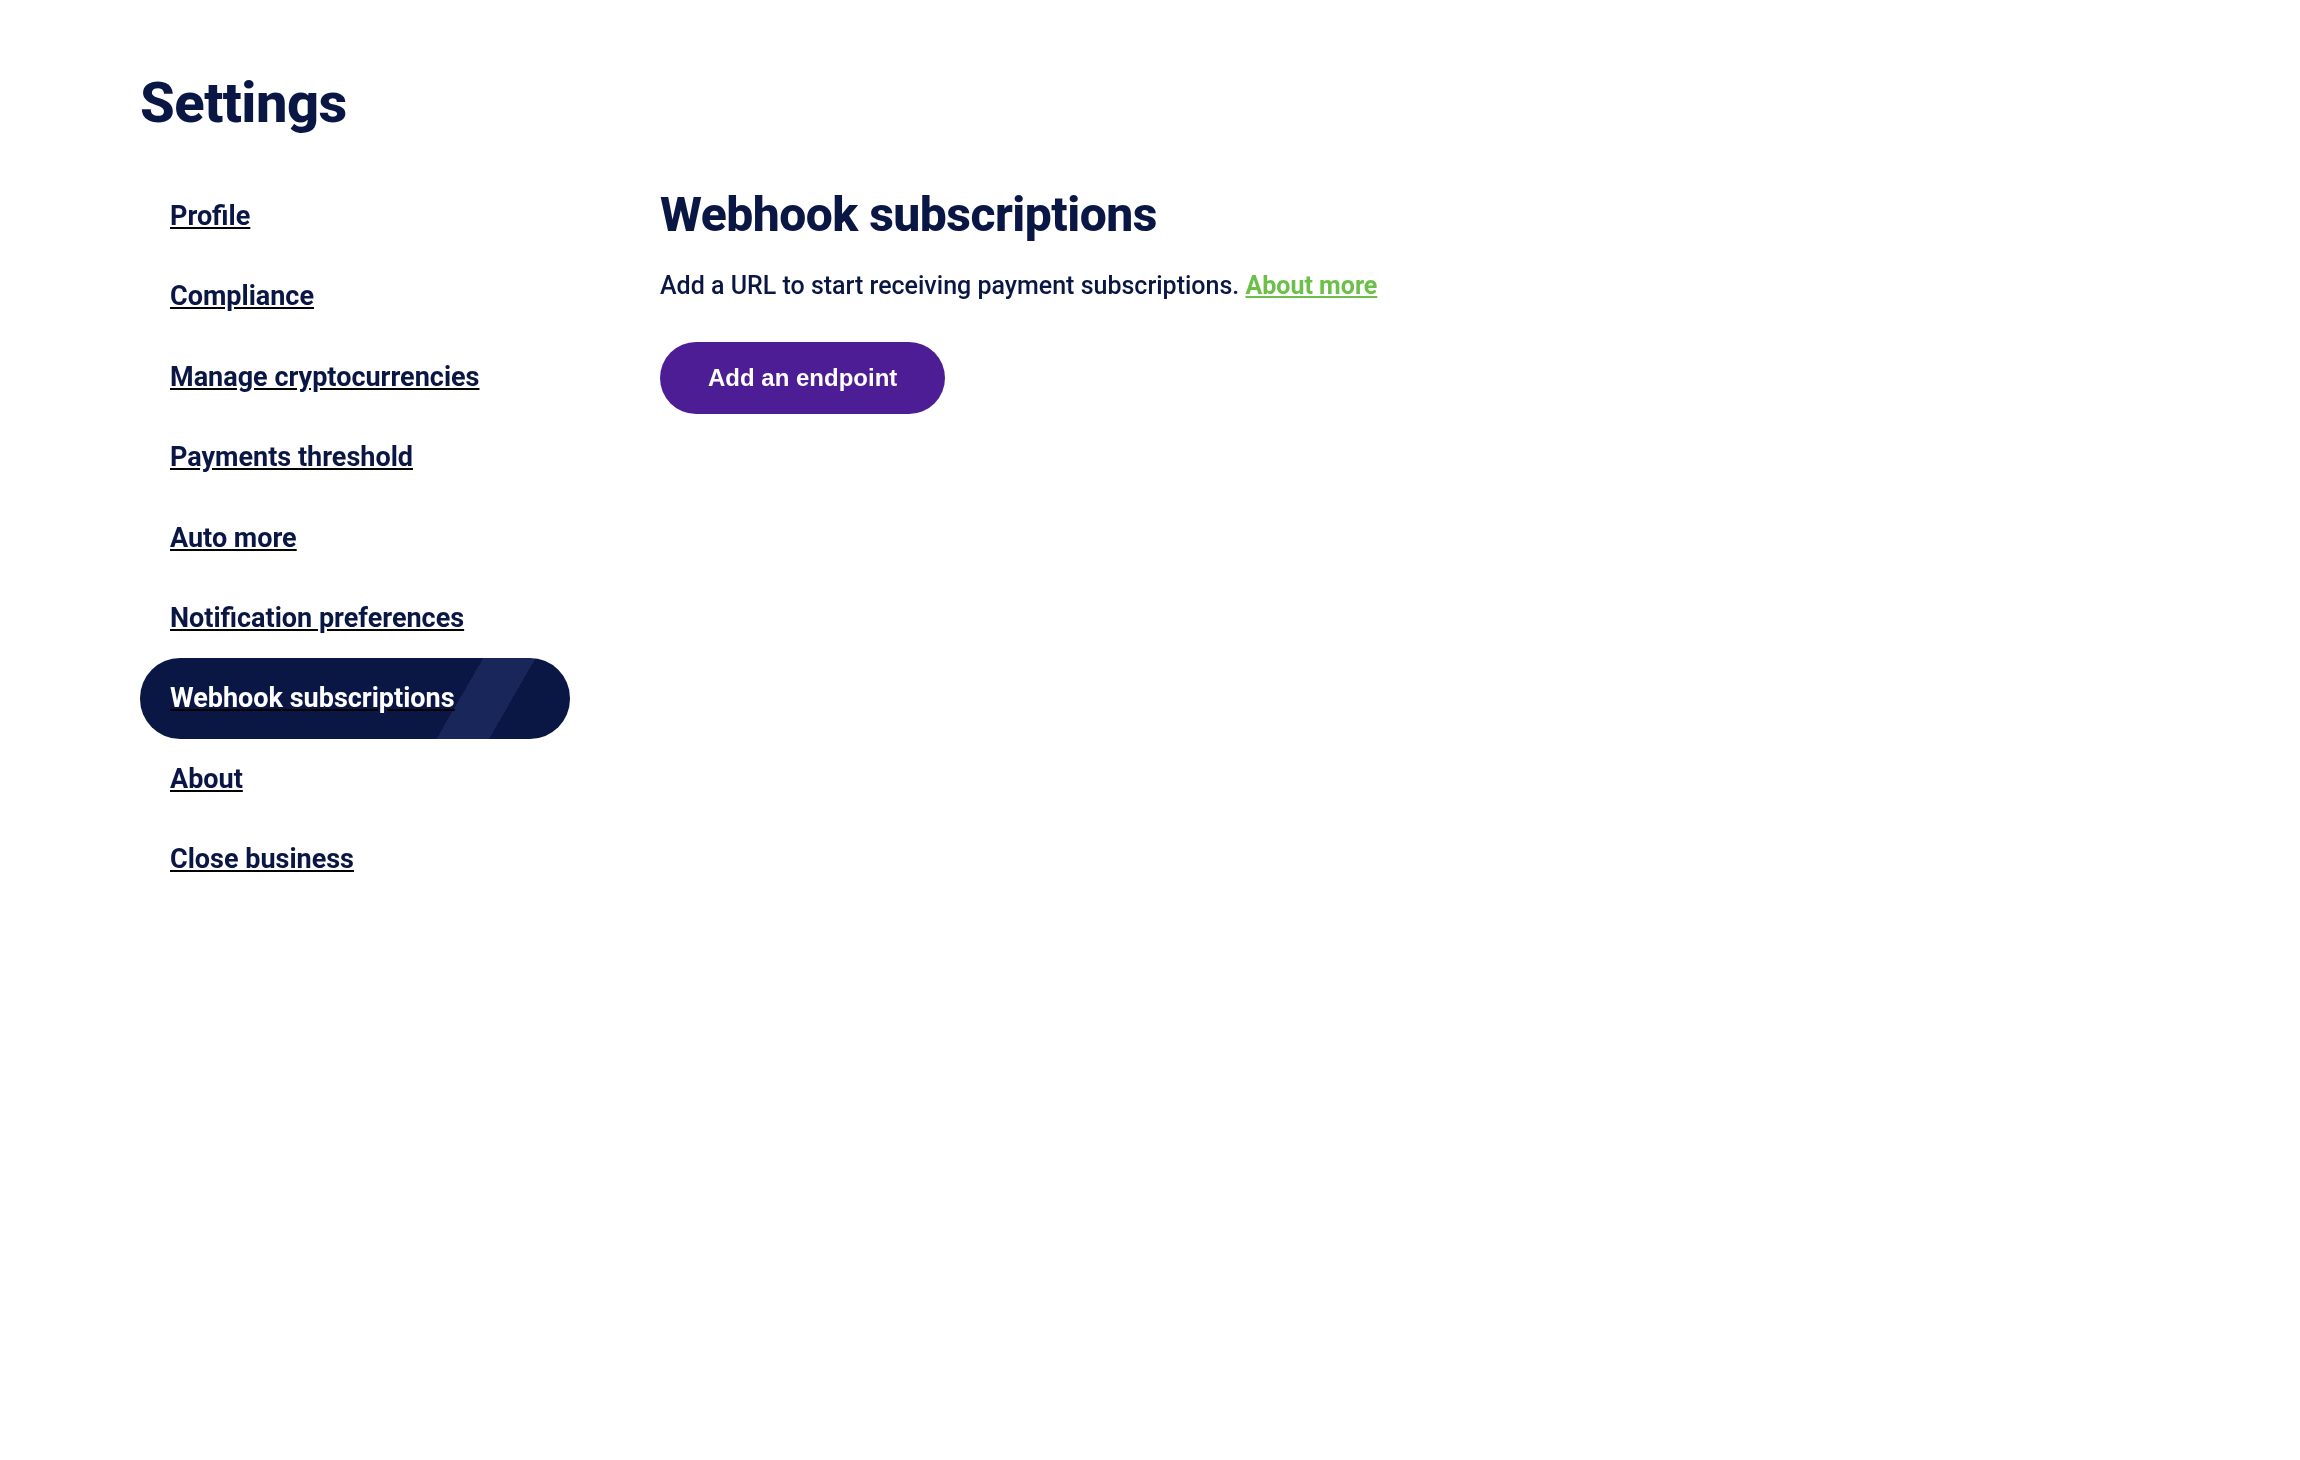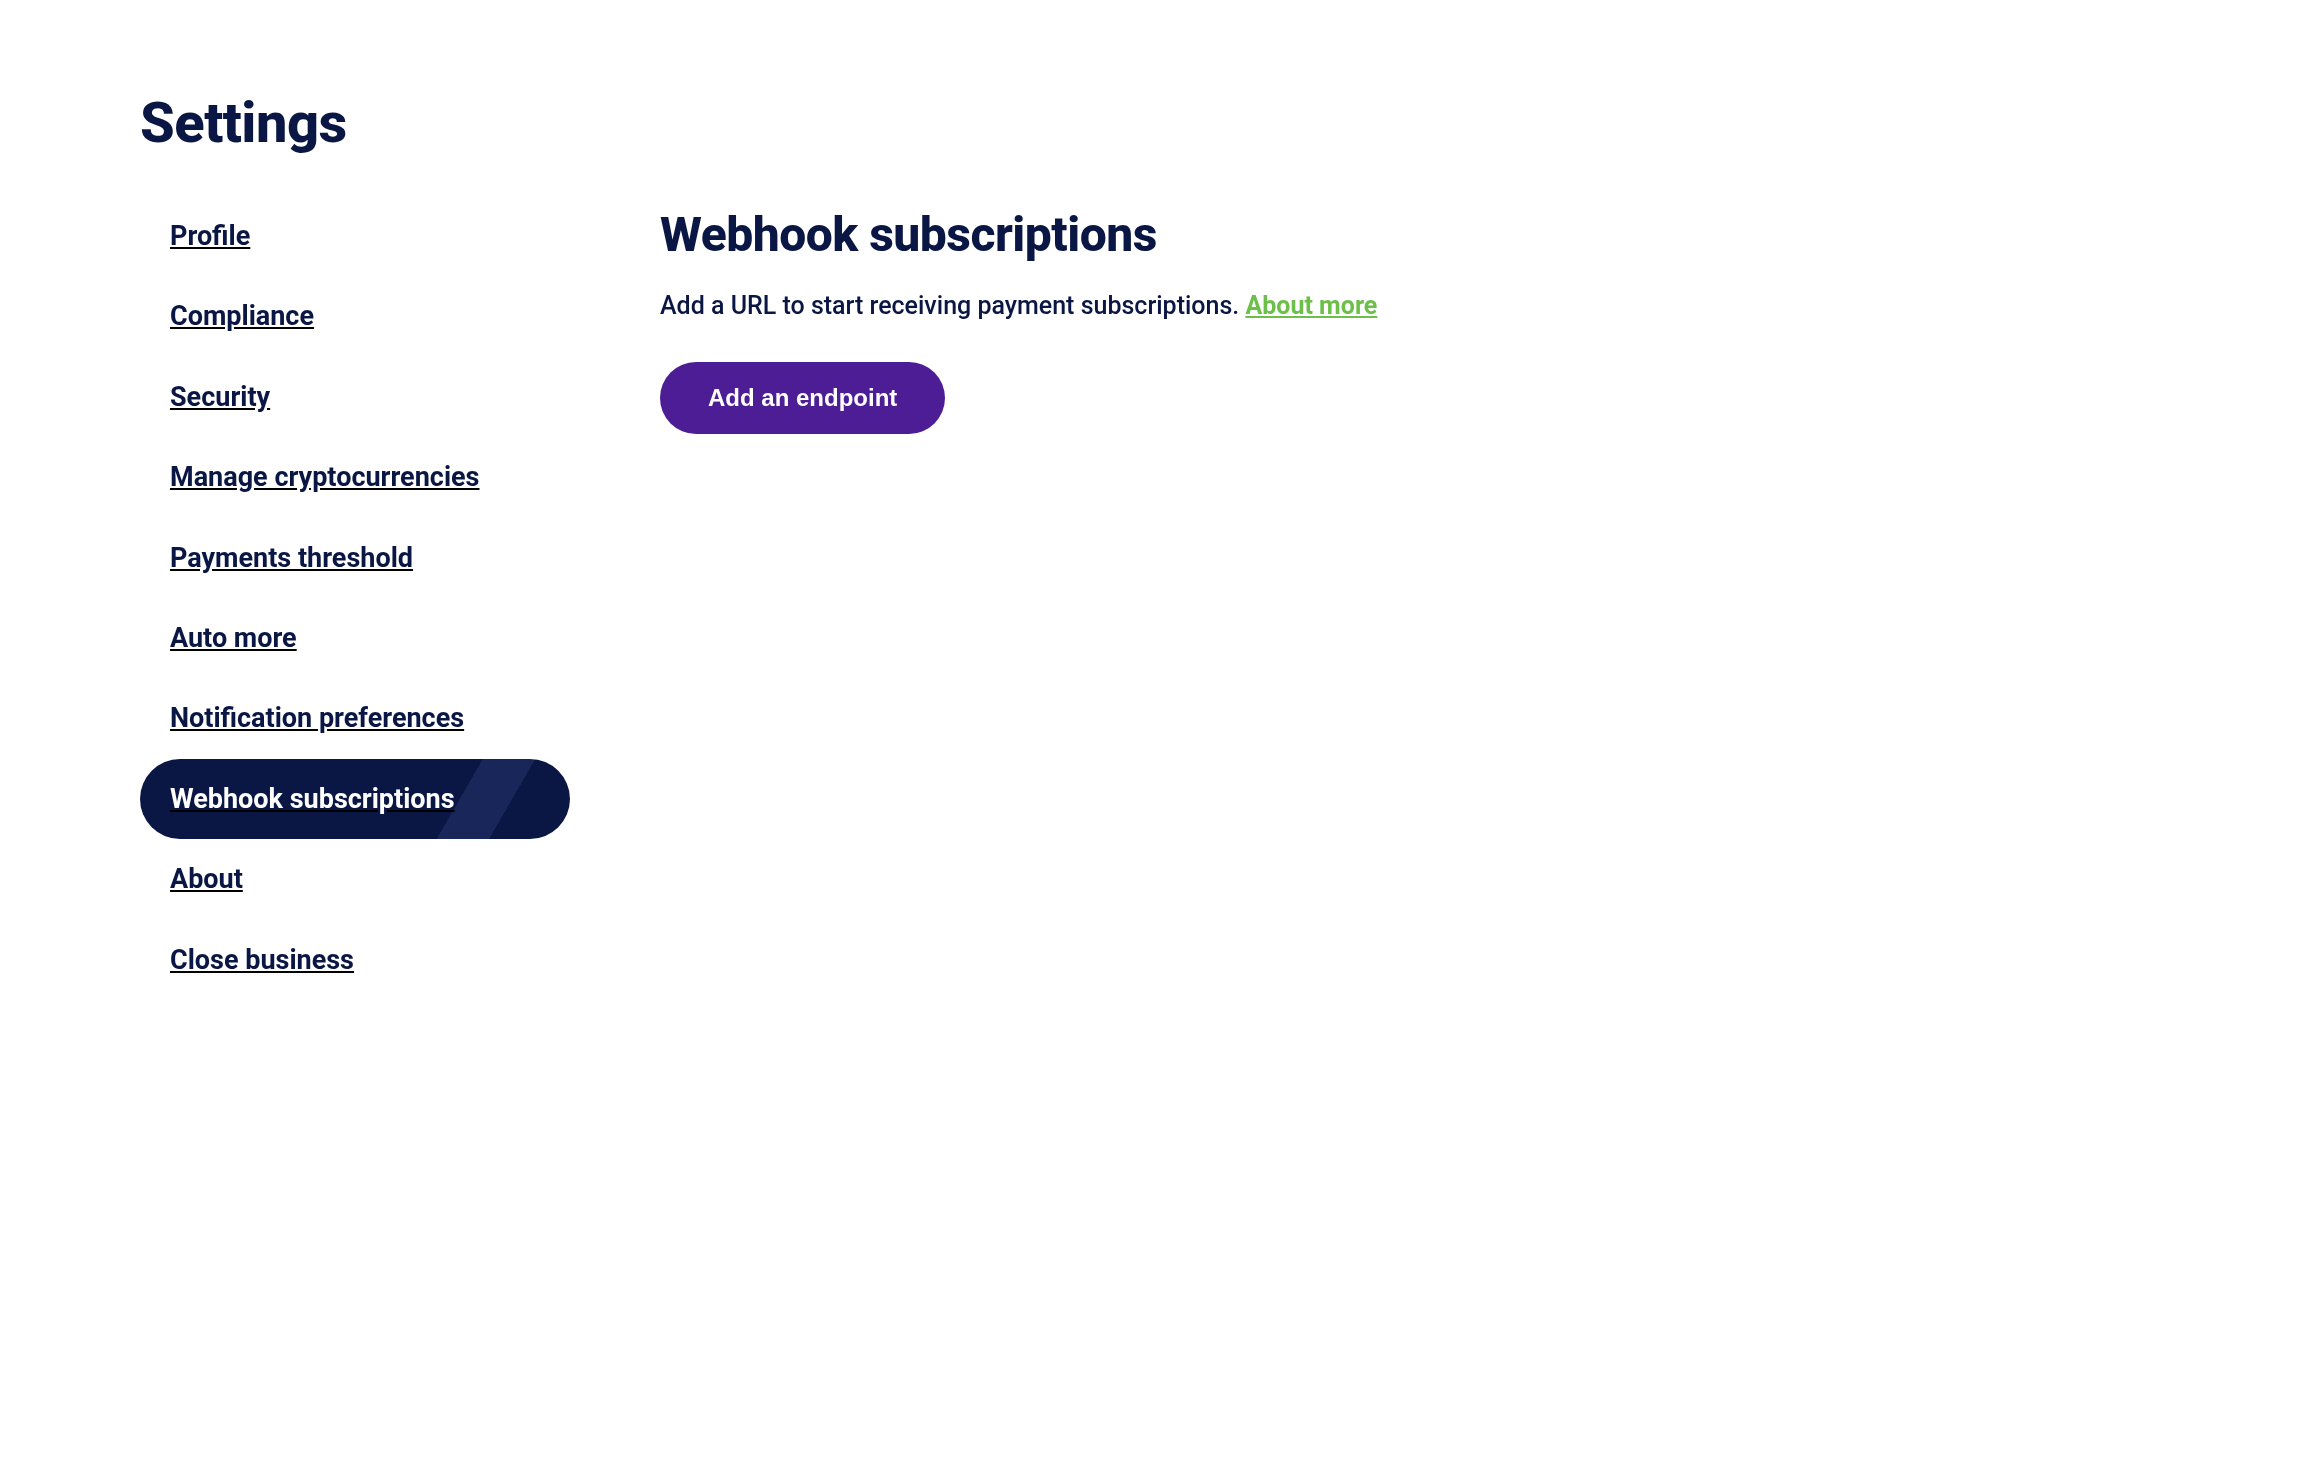--- a/index.html
+++ b/index.html
@@ -13,21 +13,20 @@
       width: 2300px;
       height: 1460px;
       padding: 70px 140px;
     }
     .page-title {
       font-size: 56px;
       font-weight: 800;
       color: #0a1744;
       margin-bottom: 40px;
       letter-spacing: -0.5px;
-      margin-top: 20px;
     }
     .layout {
       display: flex;
       gap: 90px;
     }
     .sidebar {
       display: flex;
       flex-direction: column;
       width: 430px;
       text-decoration: underline;
@@ -82,21 +81,20 @@
   </style>
 </head>
 <body>
 
 <h1 class="page-title">Settings</h1>
 
 <div class="layout">
   <nav class="sidebar">
     <div class="sidebar-item">Profile</div>
     <div class="sidebar-item">Compliance</div>
-    <div class="sidebar-item">Security</div>
     <div class="sidebar-item">Manage cryptocurrencies</div>
     <div class="sidebar-item">Payments threshold</div>
     <div class="sidebar-item">Auto more</div>
     <div class="sidebar-item">Notification preferences</div>
     <div class="sidebar-item active">Webhook subscriptions</div>
     <div class="sidebar-item">About</div>
     <div class="sidebar-item">Close business</div>
   </nav>
 
   <main class="main">

